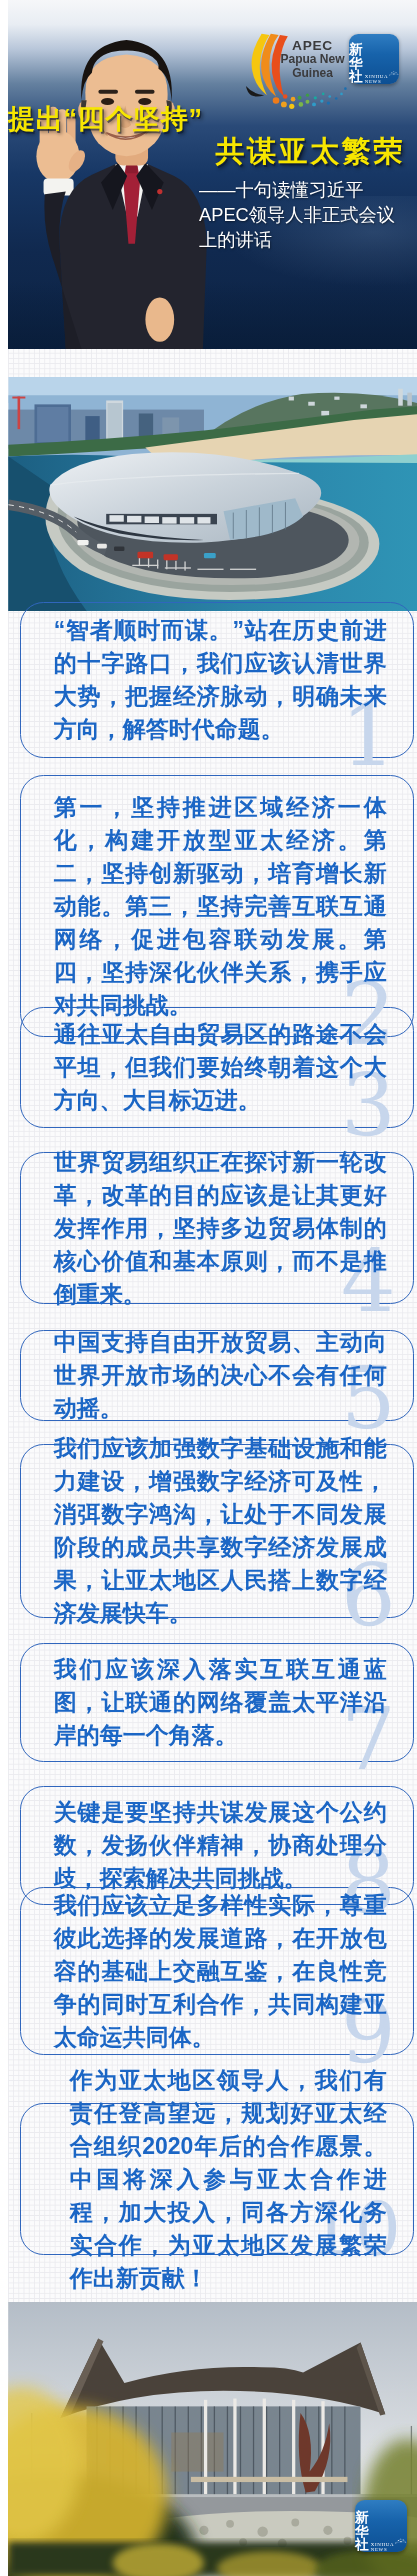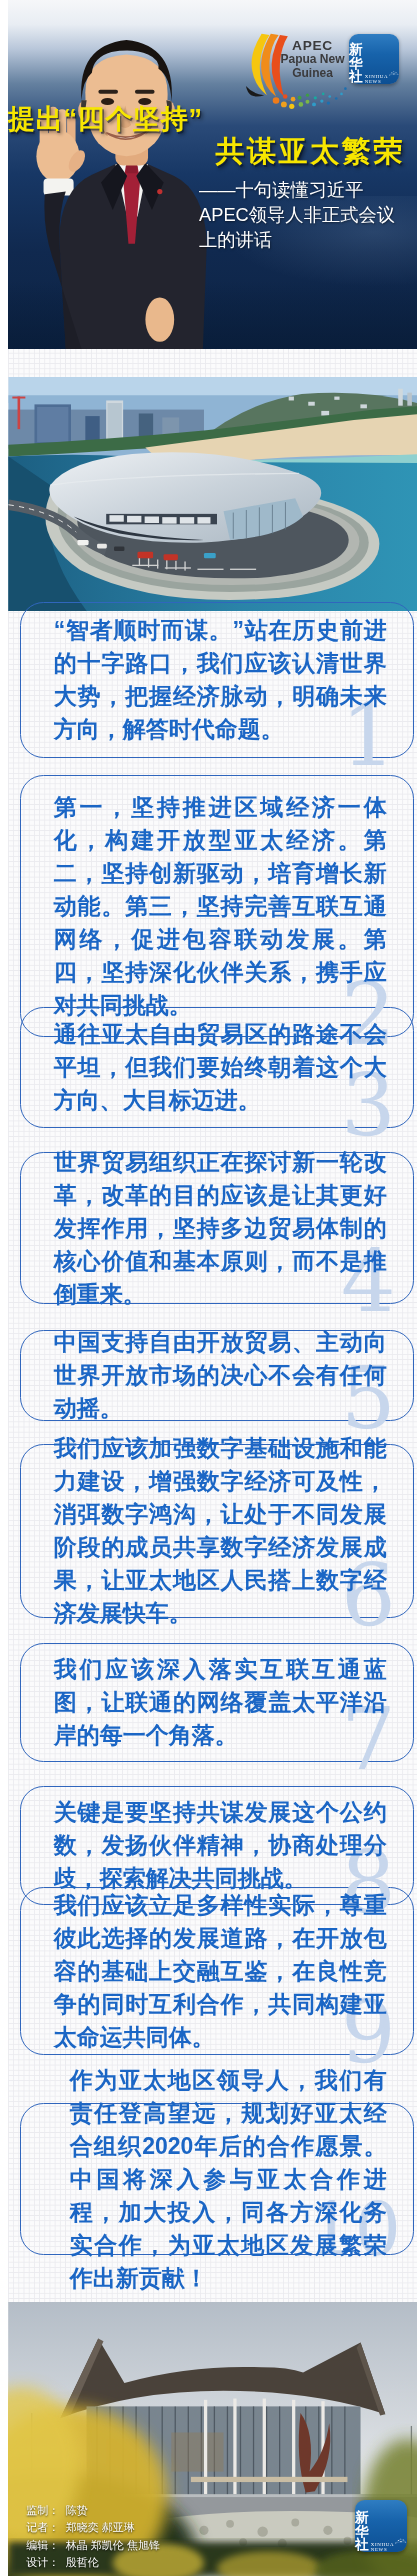--- a/index.html
+++ b/index.html
@@ -429,26 +429,20 @@
       <ellipse cx="95" cy="300" rx="150" ry="140" fill="#d8b52e" opacity=".9" filter="url(#blurL)"></ellipse>
       <ellipse cx="20" cy="250" rx="90" ry="120" fill="#e3c84a" opacity=".8" filter="url(#blurL)"></ellipse>
       <rect x="0" y="368" width="640" height="52" fill="#2a371d" filter="url(#blurS)"></rect>
       <ellipse cx="230" cy="400" rx="70" ry="30" fill="#c2ad36" opacity=".8" filter="url(#blurS)"></ellipse>
       <ellipse cx="400" cy="408" rx="80" ry="26" fill="#b7a432" opacity=".7" filter="url(#blurS)"></ellipse>
       <ellipse cx="612" cy="330" rx="70" ry="120" fill="#74802f" opacity=".85" filter="url(#blurL)"></ellipse>
       <ellipse cx="560" cy="410" rx="90" ry="30" fill="#55621f" opacity=".8" filter="url(#blurS)"></ellipse>
     </svg>
   </div>
 
-  <div class="credits">
-    <div class="row"><span class="lab">监制：</span><span>陈贽</span></div>
-    <div class="row"><span class="lab">记者：</span><span>郑晓奕 郝亚琳</span></div>
-    <div class="row"><span class="lab">编辑：</span><span>林晶 郑凯伦 焦旭锋</span></div>
-    <div class="row"><span class="lab">设计：</span><span>殷哲伦</span></div>
-  </div>
 
   <div class="xh-icon xh-icon-bottom">
     <div class="xh-cn">新华社</div>
     <div class="xh-en">XINHUA NEWS</div>
     <svg class="xh-net" width="42" height="21" viewBox="0 0 60 30">
       <g stroke="#ffffff" stroke-width="0.8" opacity="0.95">
         <line x1="8" y1="22" x2="20" y2="10"></line>
           <line x1="20" y1="10" x2="32" y2="16"></line>
         <line x1="32" y1="16" x2="44" y2="8"></line>
           <line x1="44" y1="8" x2="54" y2="18"></line>

